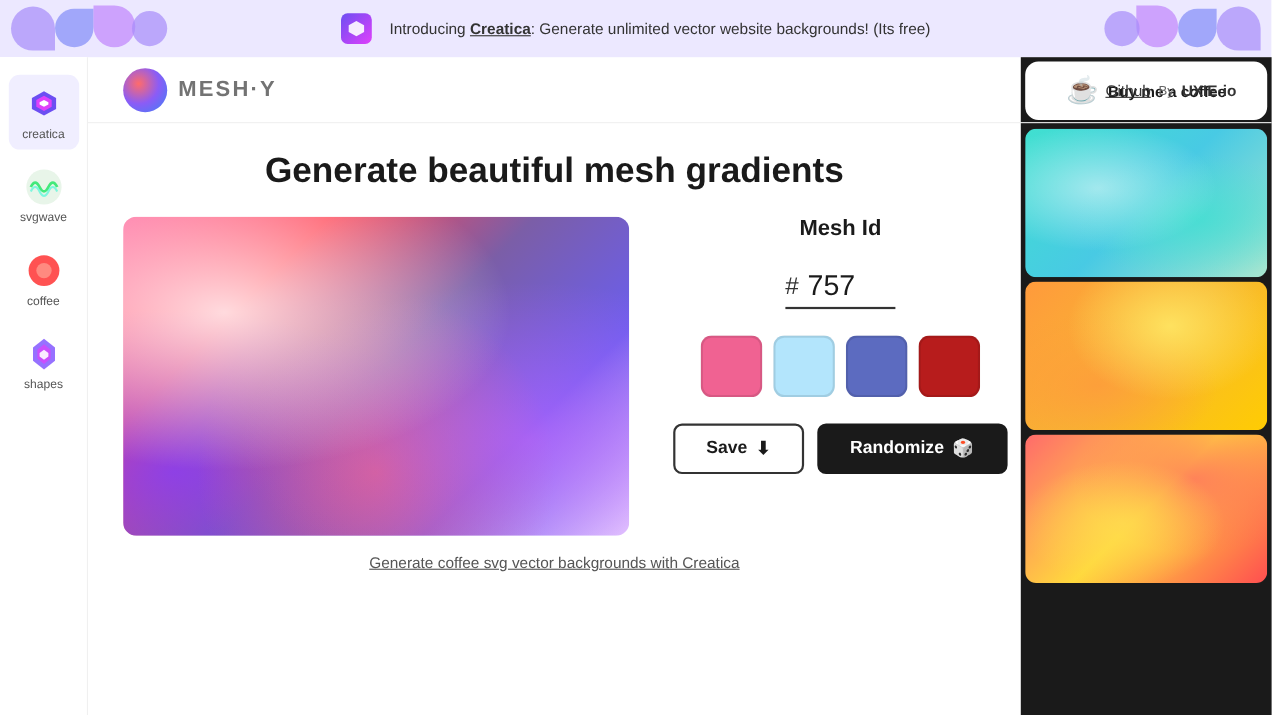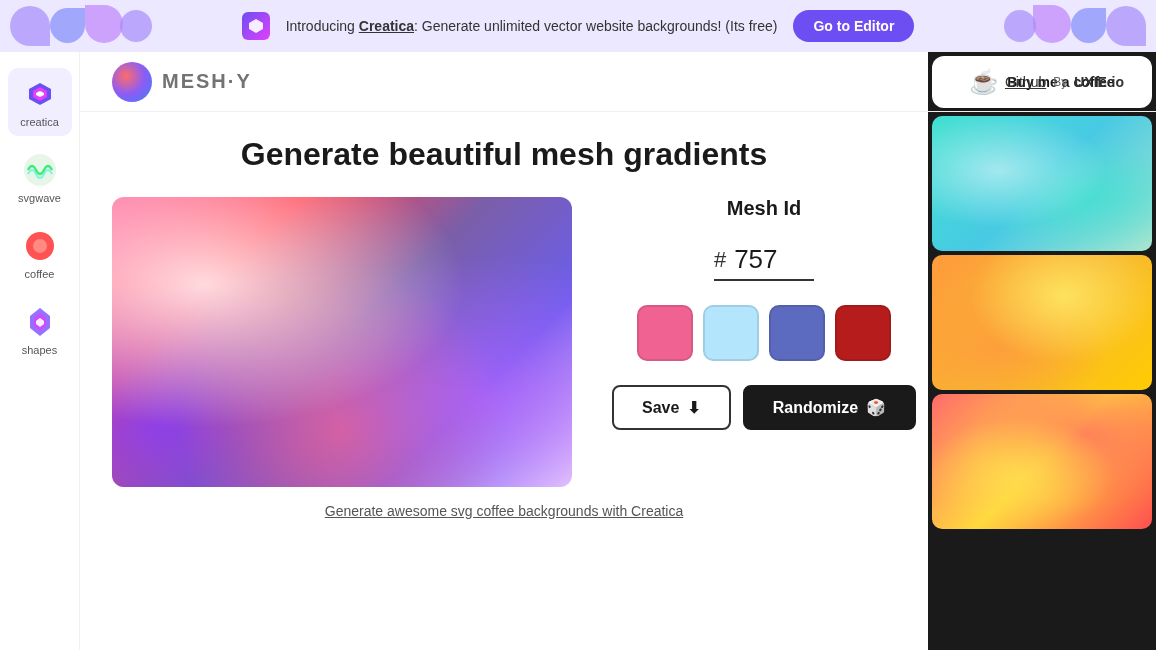--- a/index.html
+++ b/index.html
@@ -367,21 +367,20 @@
     <div class="banner-shape bs-r4"></div>
   </div>
   <div class="banner-logo">
     <svg viewBox="0 0 18 18" fill="none" xmlns="http://www.w3.org/2000/svg">
       <polygon points="9,2 16,6 16,12 9,16 2,12 2,6" fill="white" opacity="0.9"></polygon>
     </svg>
   </div>
   <span class="banner-text">
     <span>Introducing </span><a>Creatica</a><span>: Generate unlimited vector website backgrounds! (Its free)</span>
   </span>
-  <button class="banner-cta">Go to Editor</button>
 </div>
 
 <div class="main-header">
   <div class="logo-area">
     <div class="logo-sphere"></div>
     <span class="logo-text">MESH·Y</span>
   </div>
   <div class="header-right">
     <a class="github-link">Github</a>
     <span class="by-text">By</span>
@@ -460,21 +459,21 @@
           <span>Save</span>
           <span>⬇</span>
         </button>
         <button class="randomize-btn">
           <span>Randomize</span>
           <span>🎲</span>
         </button>
       </div>
     </div>
   </div>
-  <a class="footer-link">Generate awesome svg coffee backgrounds with Creatica</a>
+  <a class="footer-link">Generate coffee svg vector backgrounds with Creatica</a>
 </div>
 
 <div class="right-panel">
   <div class="right-panel-top">
     <span class="coffee-icon">☕</span>
     <span class="coffee-text">Buy me a coffee</span>
   </div>
   <div class="thumbnail thumb-1">
     <div class="thumb-inner"></div>
   </div>

